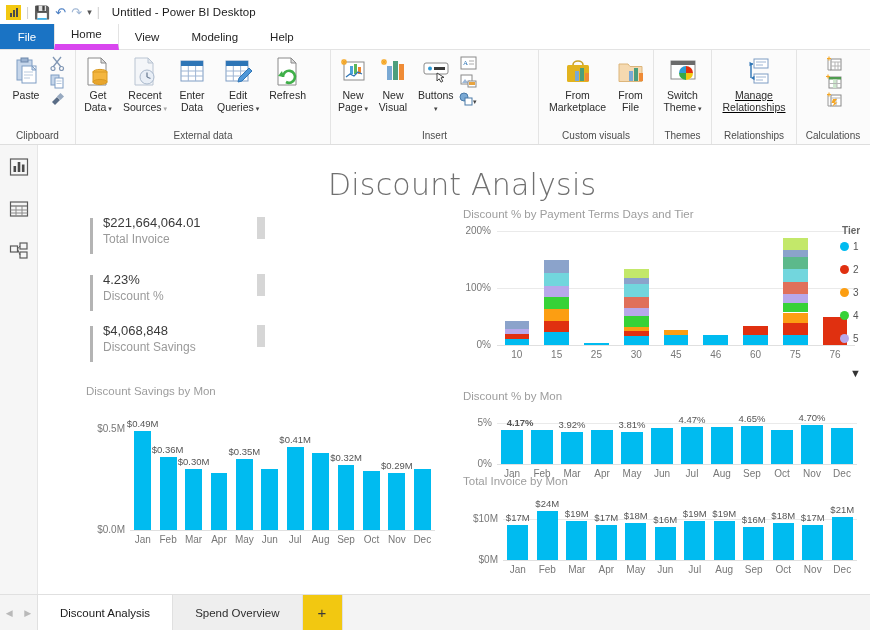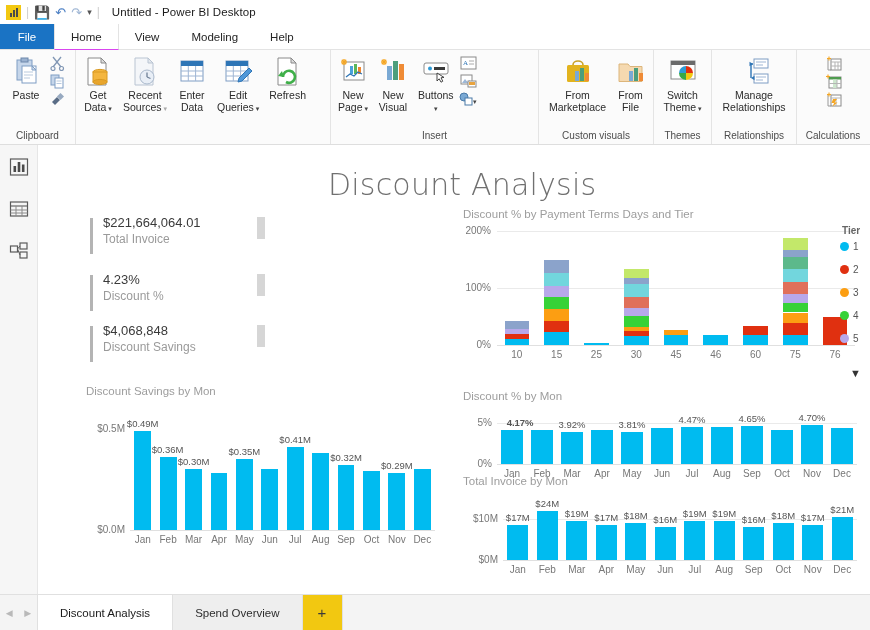--- a/index.html
+++ b/index.html
@@ -38,21 +38,21 @@
   }
   .rtab {
     display: flex; align-items: center; justify-content: center;
     font-size: 11.5px; color: #252525; padding: 0 16px; cursor: default;
   }
   .rtab.file {
     background: #1a73c4; color: #ffffff; min-width: 54px; font-size: 11.5px;
   }
   .rtab.active {
     background: #ffffff; border-left: 1px solid #e3e3e3;
-    border-right: 1px solid #e3e3e3; border-bottom: 1px solid #d946ef;
+    border-right: 1px solid #e3e3e3; border-bottom: 6px solid #d946ef;
     margin-bottom: -1px;
   }
 
   
   .ribbon {
     height: 95px; background: #fbfbfb; border-bottom: 1px solid #dedede;
     display: flex; align-items: stretch; position: relative;
   }
   .rgroup {
     display: flex; flex-direction: column; position: relative;
@@ -320,20 +320,21 @@
             <svg class="ic" width="30" height="32" viewBox="0 0 30 32">
               <path d="M5 2 h13 l5 5 v22 h-18 Z" fill="#fff" stroke="#8a8a8a"></path>
               <path d="M18 2 l5 5 h-5 Z" fill="#dcdcdc" stroke="#8a8a8a"></path>
               <path d="M10 21 a6 6 0 1 1 3 5" fill="none" stroke="#3faf49" stroke-width="2.6"></path>
               <path d="M9 15 l2 6 l-6 -1 Z" fill="#3faf49"></path>
             </svg>
           </div>
           <div class="cap">Refresh</div>
         </div>
       </div>
+      <div class="rgroup-label">External data</div>
     </div>
 
     <div class="rgroup" style="width:208px;">
       <div class="rgroup-items">
         <div class="rbtn">
           <div class="glyph">
             <svg class="ic" width="30" height="32" viewBox="0 0 30 32">
               <rect x="6" y="6" width="20" height="18" fill="#fff" stroke="#8a8a8a"></rect>
               <rect x="12" y="10" width="3" height="8" fill="#4aa3dc"></rect>
               <rect x="16" y="8" width="3" height="10" fill="#5bb75b"></rect>
@@ -453,21 +454,21 @@
             </svg>
           </div>
           <div class="cap"><span>Switch
 Theme</span><span class="caret"> ▾</span></div>
         </div>
       </div>
       <div class="rgroup-label">Themes</div>
     </div>
 
     <div class="rgroup" style="width:85px;">
-      <div class="rgroup-items" style="justify-content:center;">
+      <div class="rgroup-items" style="justify-content:center;text-decoration:underline;">
         <div class="rbtn" style="min-width:78px;">
           <div class="glyph">
             <svg class="ic" width="34" height="32" viewBox="0 0 34 32">
               <rect x="17" y="3" width="14" height="9" fill="#fff" stroke="#7f9dc4"></rect>
               <line x1="19" y1="6" x2="29" y2="6" stroke="#9fb6d4"></line>
               <line x1="19" y1="9" x2="26" y2="9" stroke="#9fb6d4"></line>
               <rect x="17" y="18" width="14" height="9" fill="#fff" stroke="#7f9dc4"></rect>
               <line x1="19" y1="21" x2="29" y2="21" stroke="#9fb6d4"></line>
               <line x1="19" y1="24" x2="26" y2="24" stroke="#9fb6d4"></line>
               <path d="M14 22 L14 8 L16 8" fill="none" stroke="#2e75b6" stroke-width="1.4"></path>

